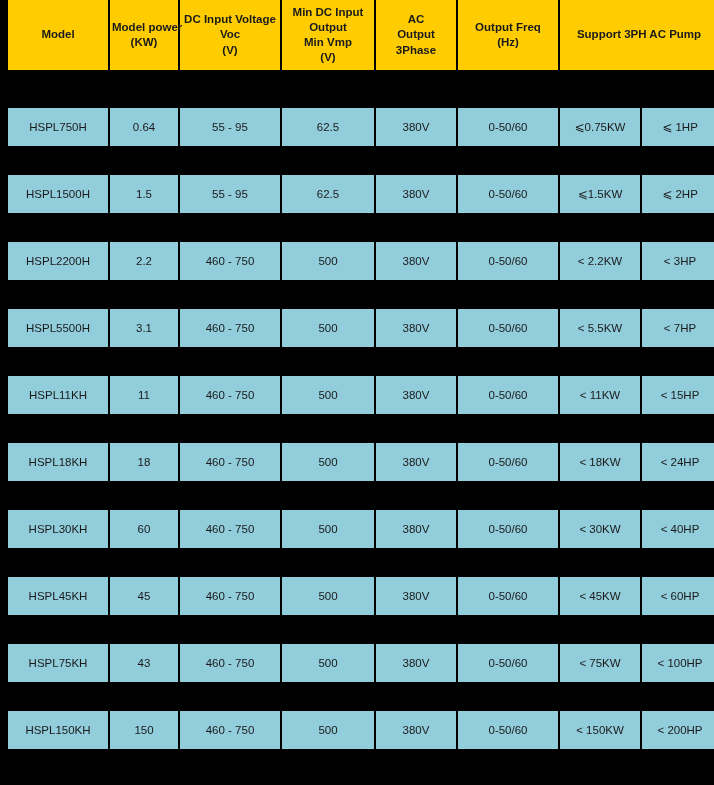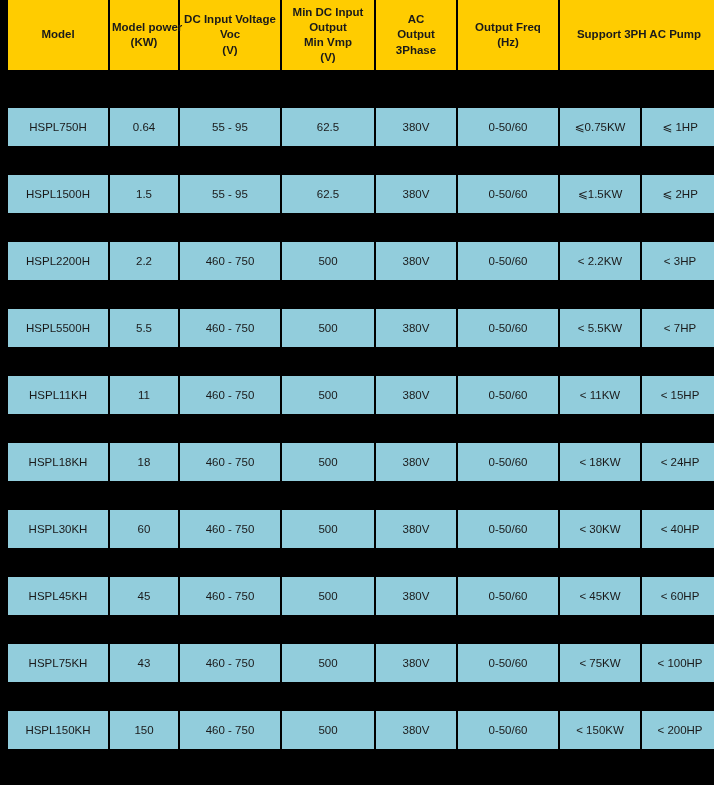--- a/index.html
+++ b/index.html
@@ -174,21 +174,21 @@
           <td>380V</td>
           <td>0-50/60</td>
           <td>&lt; 2.2KW</td>
           <td>&lt; 3HP</td>
         </tr>
         <tr class="gap-row">
           <td colspan="8"></td>
         </tr>
         <tr class="data-row">
           <td>HSPL5500H</td>
-          <td>5.5</td>
+          <td>3.1</td>
           <td>460 - 750</td>
           <td>500</td>
           <td>380V</td>
           <td>0-50/60</td>
           <td>&lt; 5.5KW</td>
           <td>&lt; 7HP</td>
         </tr>
         <tr class="gap-row">
           <td colspan="8"></td>
         </tr>

